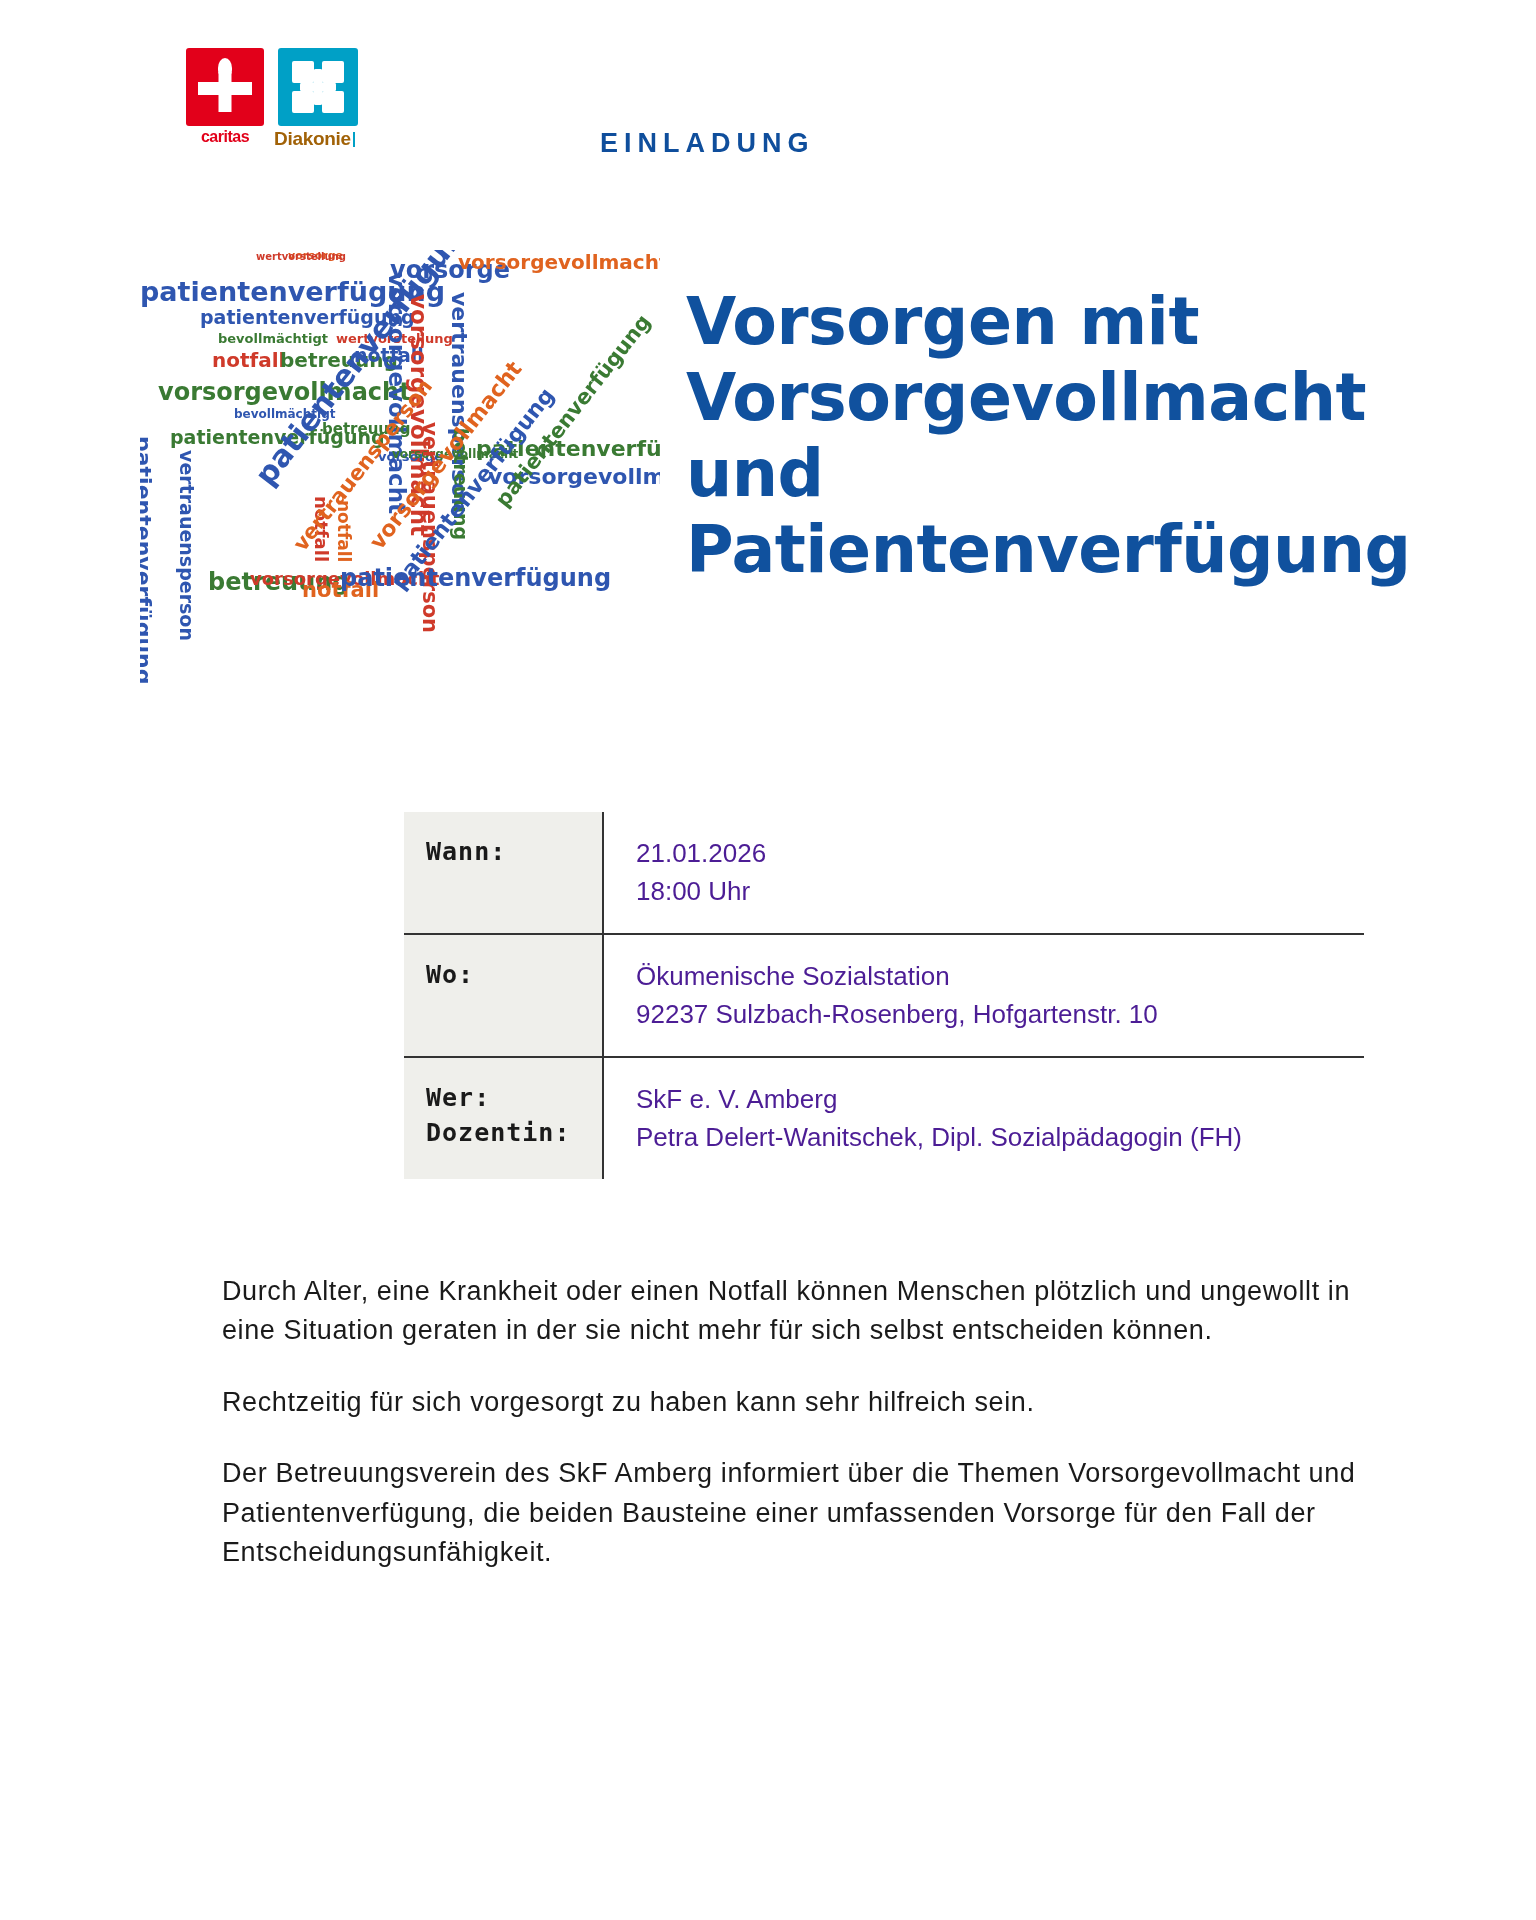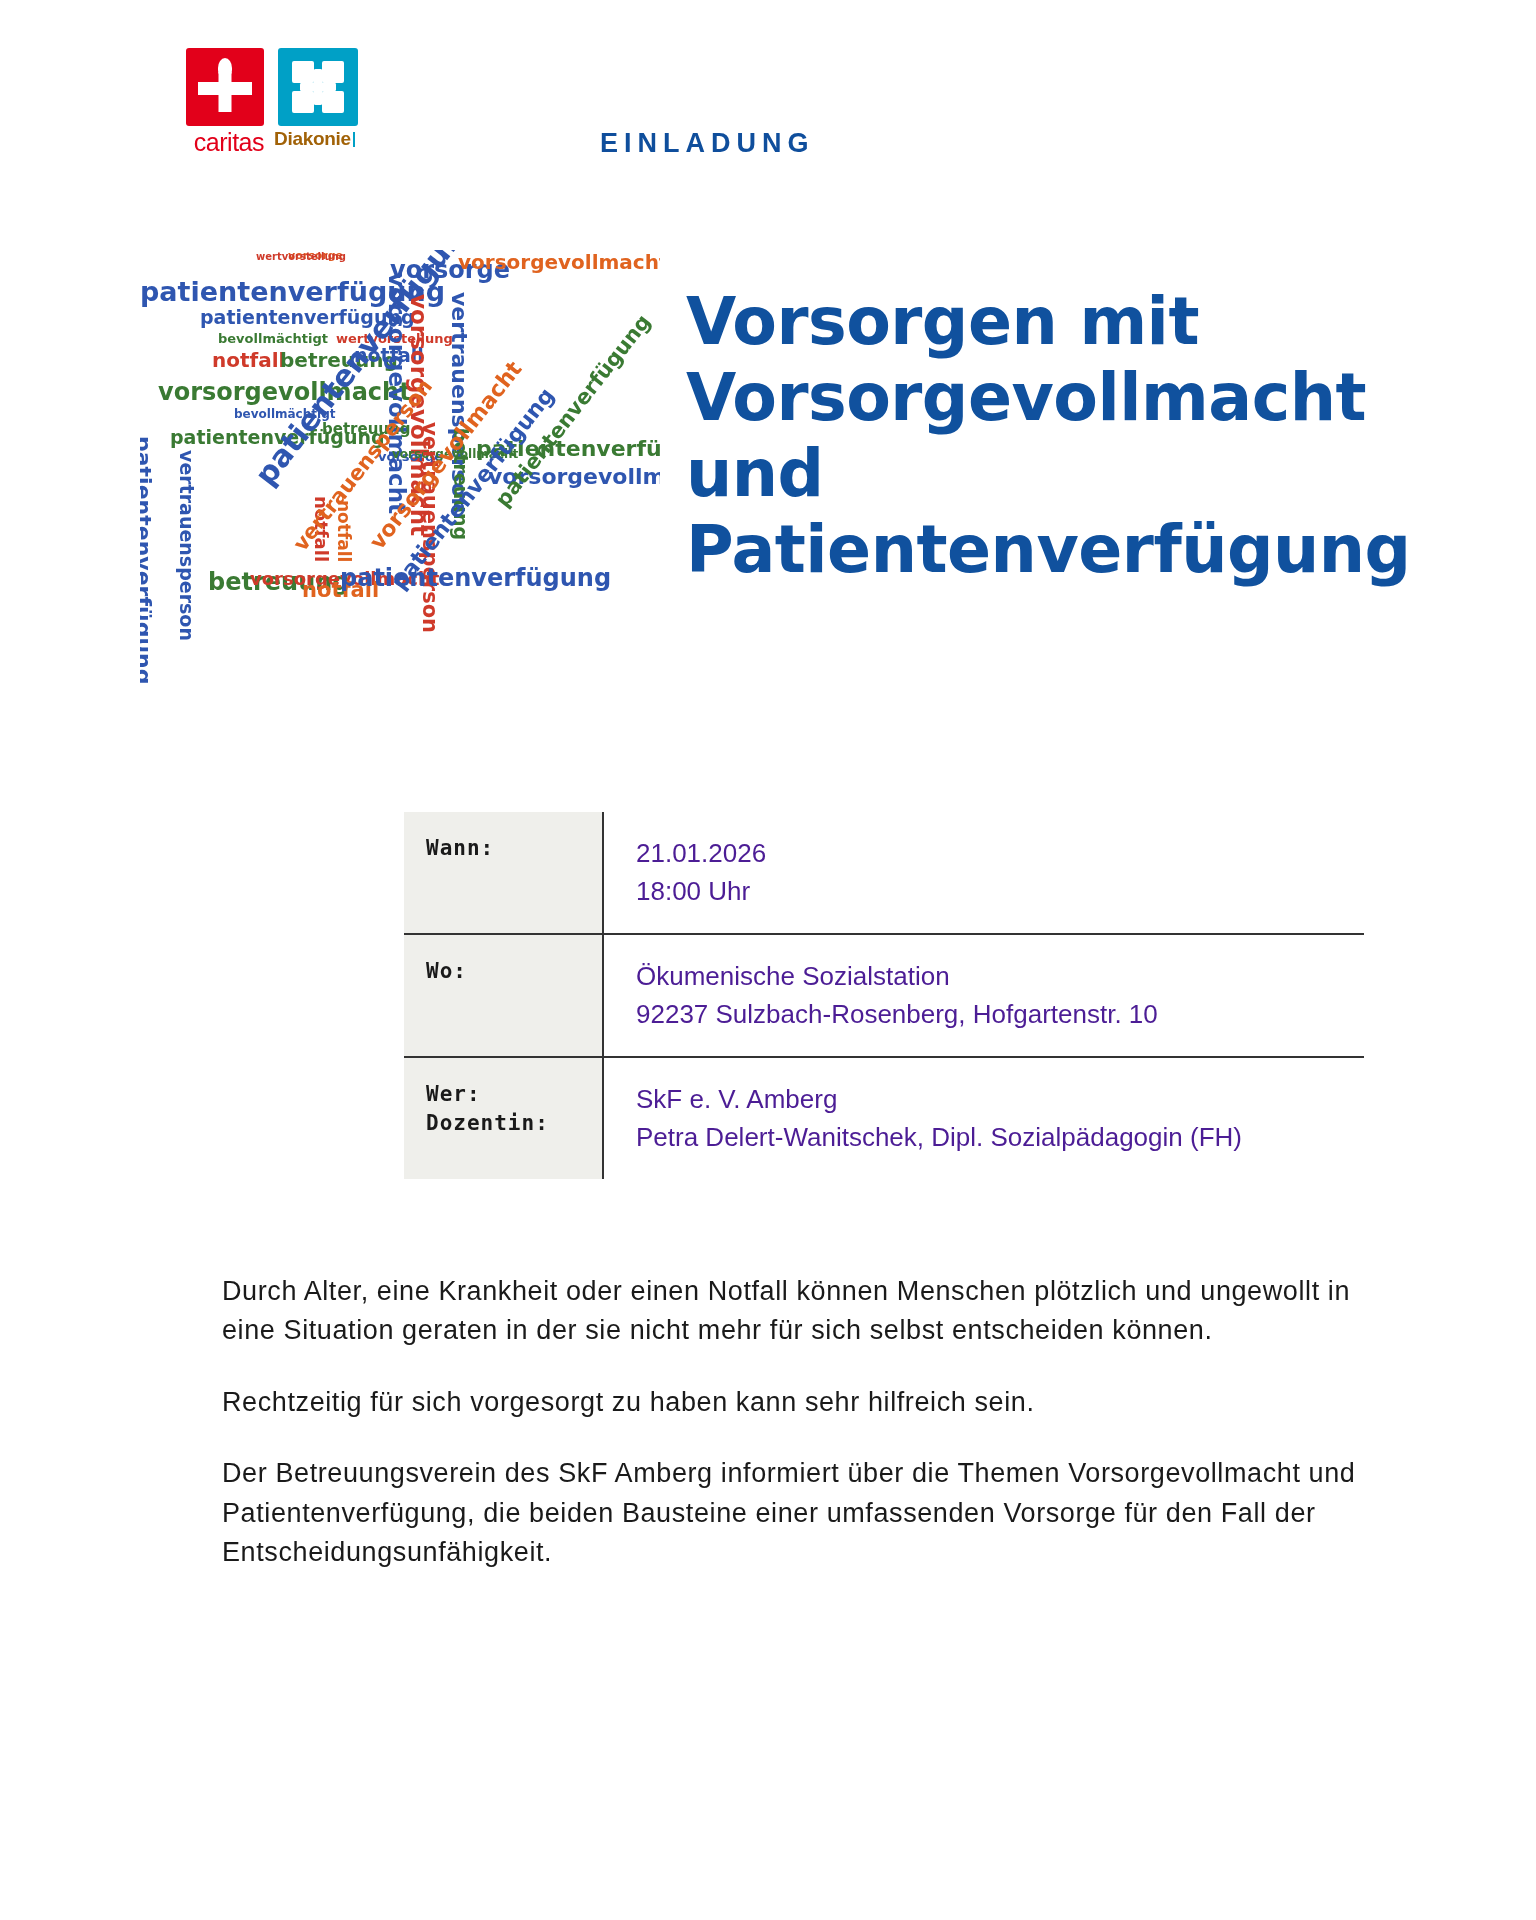--- a/index.html
+++ b/index.html
@@ -74,24 +74,24 @@
     top: 24px;
     width: 54px;
     height: 13px;
     background: #ffffff;
   }
   .caritas-word {
     position: absolute;
     left: 0;
     top: 80px;
     width: 78px;
-    text-align: right;
+    text-align: center;
     color: #e2001a;
-    font-size: 25px;
-    font-weight: normal;
+    font-size: 16px;
+    font-weight: bold;
     letter-spacing: -0.5px;
   }
 
   .diakonie-logo {
     position: absolute;
     left: 92px;
     top: 0;
     width: 80px;
     height: 78px;
     background: #00a0c6;
@@ -196,21 +196,21 @@
   }
   .info-row:last-child { border-bottom: none; }
   .info-label {
     width: 200px;
     min-height: 76px;
     box-sizing: border-box;
     background: #efefeb;
     border-right: 2px solid #333333;
     padding: 22px 16px 22px 22px;
     font-family: "DejaVu Sans Mono", monospace;
-    font-size: 21px;
+    font-size: 25px;
     font-weight: bold;
     color: #1a1a1a;
     letter-spacing: 1px;
     line-height: 1.4;
   }
   .info-value {
     flex: 1;
     padding: 22px 0 22px 32px;
     font-size: 26px;
     line-height: 1.48;

